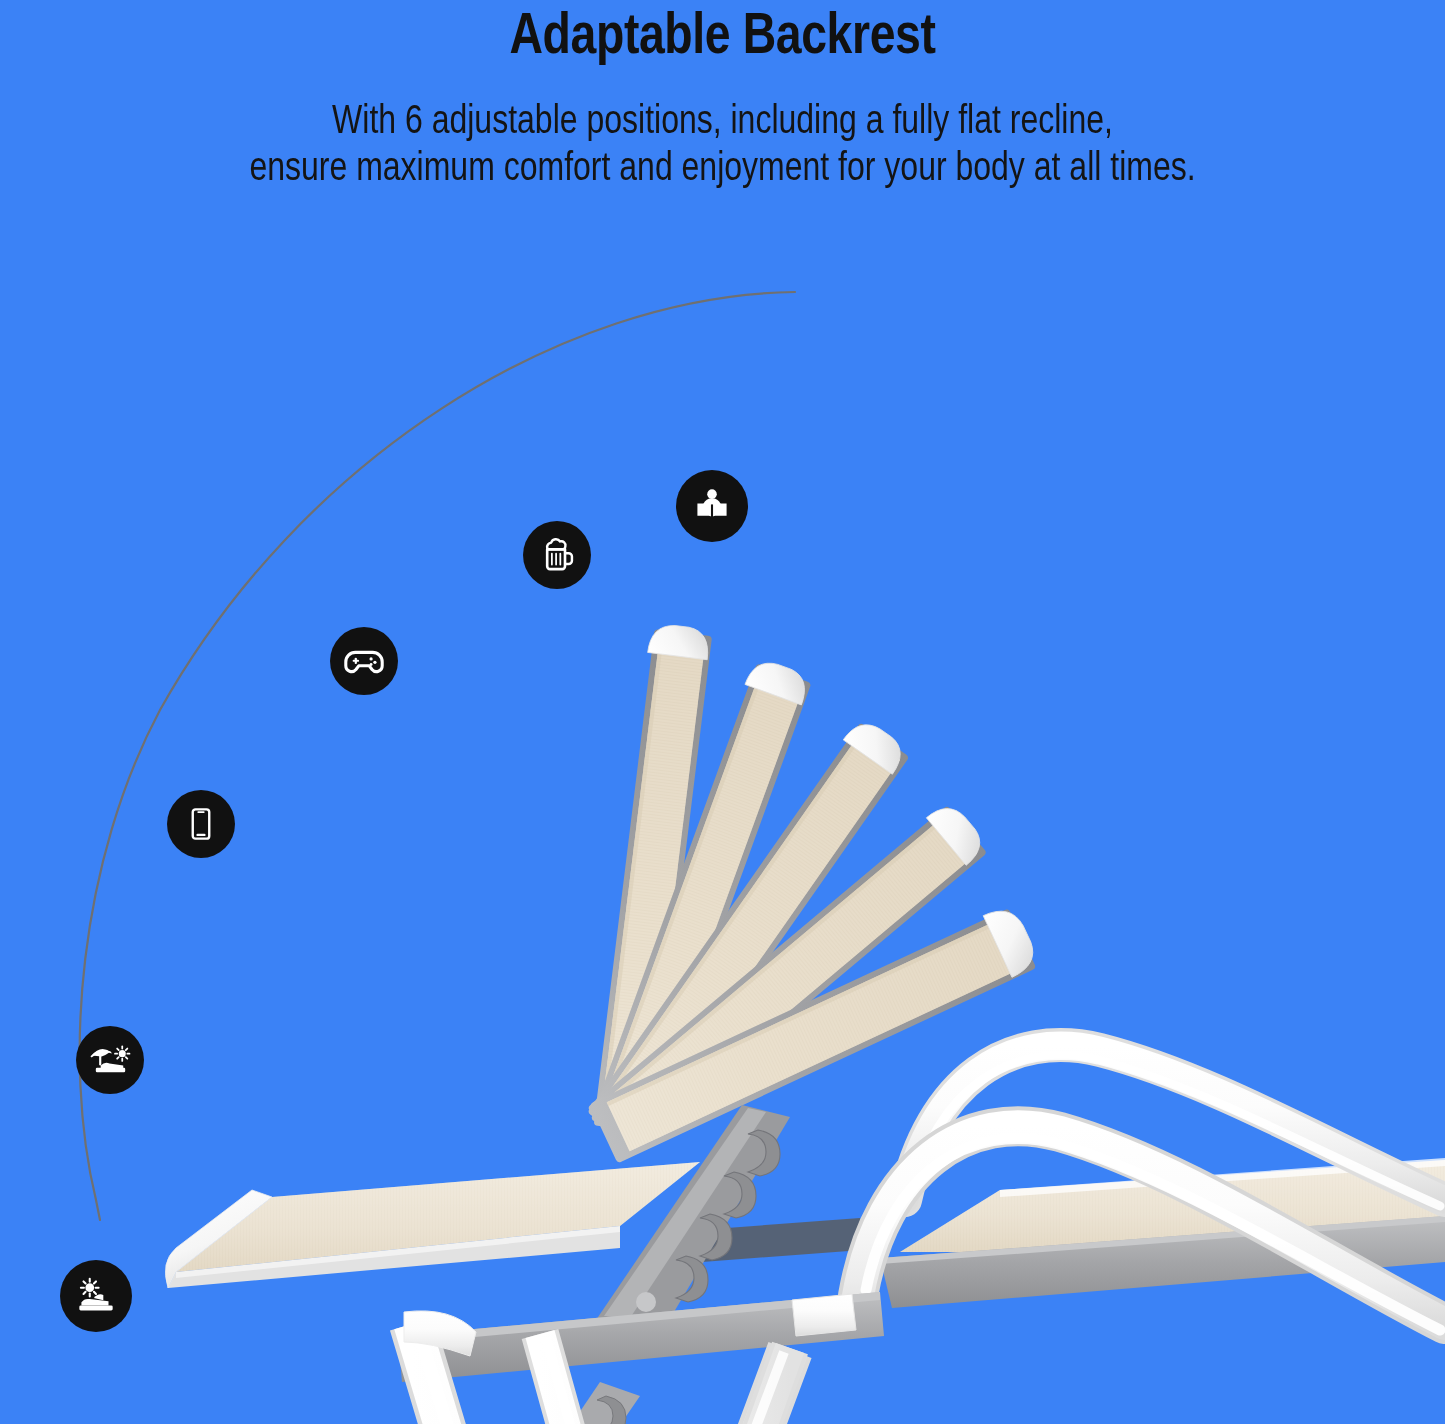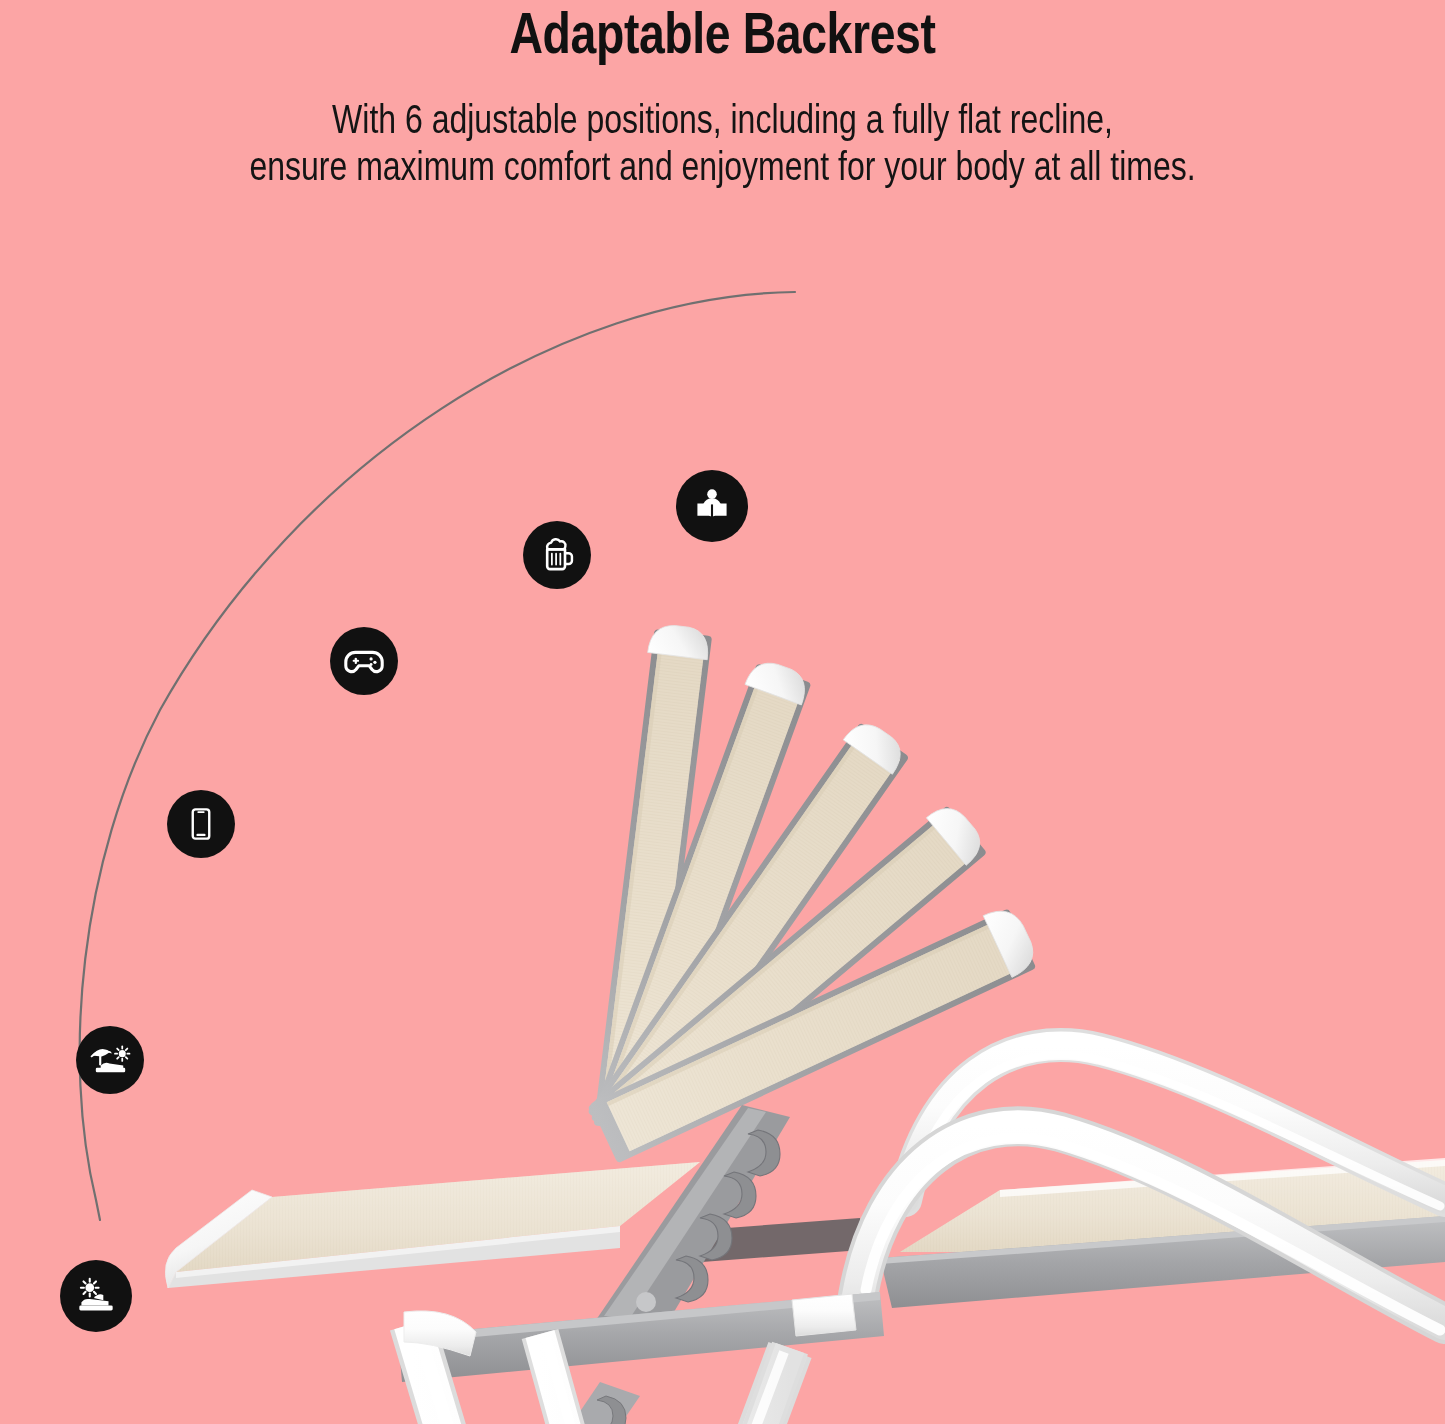--- a/index.html
+++ b/index.html
@@ -8,21 +8,21 @@
     padding: 0;
     background: #ffffff;
   }
   body {
     font-family: "Liberation Sans", sans-serif;
   }
   #page {
     position: relative;
     width: 1445px;
     height: 1424px;
-    background: #fca5a5;
+    background: #3b82f6;
     overflow: hidden;
   }
 
   
   .headline {
     position: absolute;
     left: 0;
     top: 2px;
     width: 1445px;
     text-align: center;

